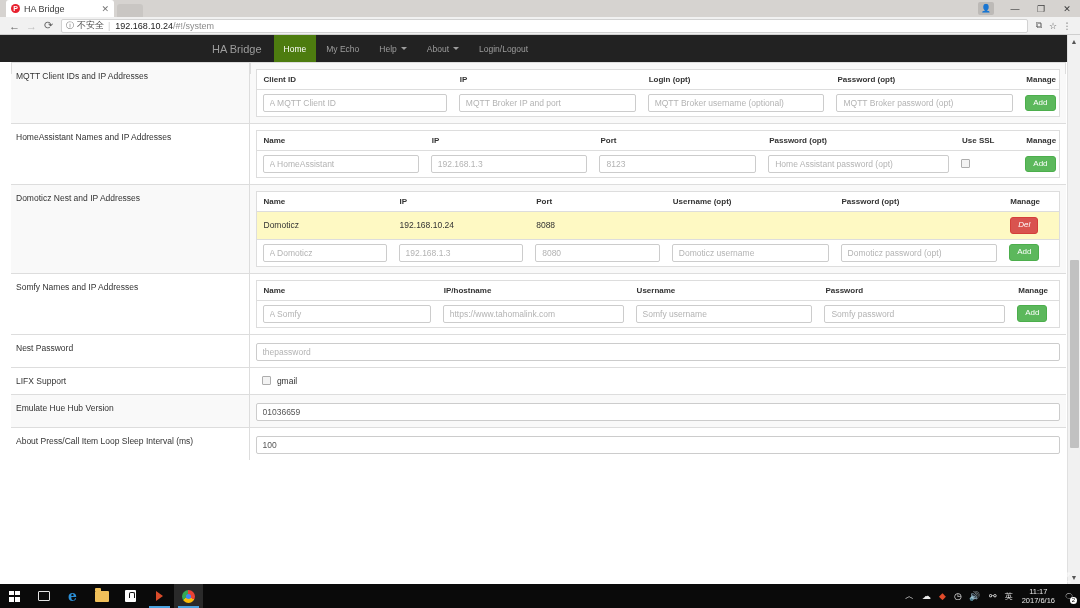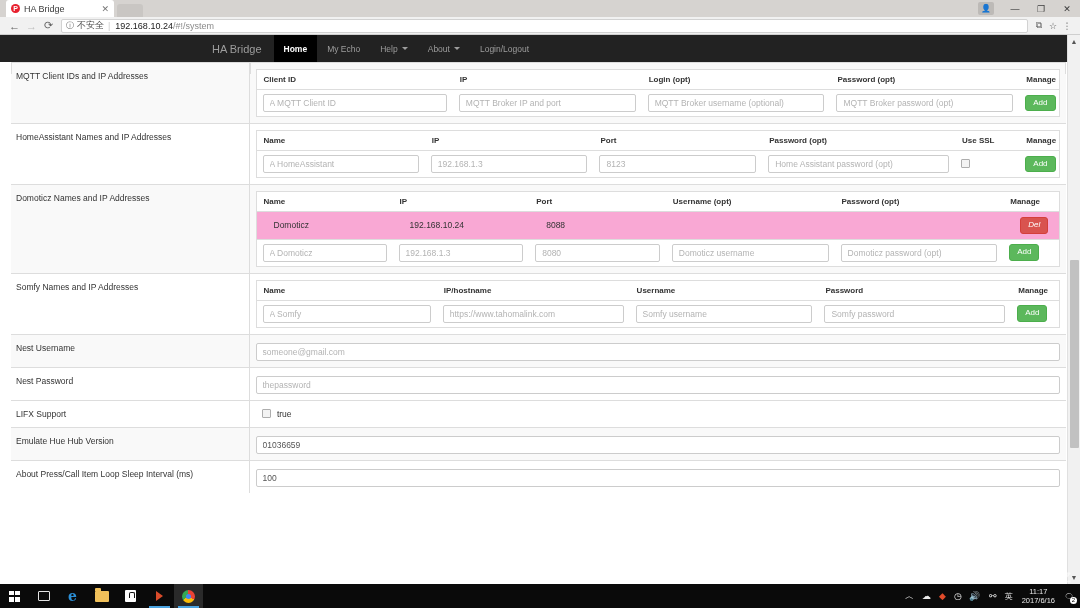--- a/index.html
+++ b/index.html
@@ -78,21 +78,21 @@
     background: #222; z-index: 30; display: flex; align-items: stretch;
   }
   .navbar .brand {
     color: #9d9d9d; font-size: 11px; padding: 0 12px;
     display: flex; align-items: center; margin-left: 200px;
   }
   .navbar .nav-item {
     color: #9d9d9d; font-size: 8.5px; padding: 0 10px;
     display: flex; align-items: center; white-space: nowrap;
   }
-  .navbar .nav-item.active { background: #000000; color: #fff; font-weight: bold; }
+  .navbar .nav-item.active { background: #4d7c0f; color: #fff; font-weight: normal; }
   .caret {
     display: inline-block; width: 0; height: 0; margin-left: 4px;
     border-left: 3px solid transparent; border-right: 3px solid transparent;
     border-top: 3px solid #9d9d9d;
   }
 
   
   .content { position: absolute; top: 27px; left: 0; width: 1067px; }
 
   table.cfg { width: 1055px; margin-left: 11px; border-collapse: collapse; table-layout: fixed; }
@@ -120,21 +120,21 @@
     border: 1px solid #ddd; background: #fff;
   }
   table.inner th {
     text-align: left; font-size: 8px; color: #333; font-weight: bold;
     padding: 5px 7px; border-bottom: 1px solid #ddd; background: #fff;
   }
   table.inner td {
     padding: 4px 6px; border-bottom: 1px solid #ddd; vertical-align: middle;
     font-size: 8.5px; color: #333;
   }
-  table.inner tr.datarow td { background: #f9a8d4; padding: 5px 17px; margin-top: 12px; }
+  table.inner tr.datarow td { background: #fef9c3; padding: 5px 7px; margin-top: 12px; }
   table.inner tr:last-child td { border-bottom: none; }
 
   .btn {
     display: inline-block; border: 1px solid transparent; border-radius: 3px;
     font-size: 8px; color: #fff; padding: 3px 7px; line-height: 1.1;
     text-align: center; min-width: 24px;
   }
   .btn-add { background: #5cb85c; border-color: #4cae4c; }
   .btn-del { background: #d9534f; border-color: #d43f3a; font-style: italic; }
 
@@ -388,21 +388,21 @@
                     <td>
                       <span class="btn btn-add">Add</span>
                     </td>
                   </tr>
                 </tbody>
               </table>
             </td>
           </tr>
 
           <tr class="striped">
-            <td class="labelcell">Domoticz Names and IP Addresses</td>
+            <td class="labelcell">Domoticz Nest and IP Addresses</td>
             <td class="fieldcell">
               <table class="inner">
                 <thead>
                   <tr>
                     <th style="width:17%">Name</th>
                     <th style="width:17%">IP</th>
                     <th style="width:17%">Port</th>
                     <th style="width:21%">Username (opt)</th>
                     <th style="width:21%">Password (opt)</th>
                     <th style="width:7%">Manage</th>
@@ -473,41 +473,35 @@
                     </td>
                     <td>
                       <span class="btn btn-add">Add</span>
                     </td>
                   </tr>
                 </tbody>
               </table>
             </td>
           </tr>
 
-          <tr class="striped">
-            <td class="labelcell">Nest Username</td>
-            <td class="fieldcell">
-              <input class="txt" type="text" placeholder="someone@gmail.com" style="">
-            </td>
-          </tr>
 
           <tr>
             <td class="labelcell">Nest Password</td>
             <td class="fieldcell">
               <input class="txt" type="text" placeholder="thepassword" style="">
             </td>
           </tr>
 
 
           <tr>
             <td class="labelcell">LIFX Support</td>
             <td class="fieldcell">
               <div class="cbline">
                 <input class="cb" type="checkbox" style="">
-                <span>true</span>
+                <span>gmail</span>
               </div>
             </td>
           </tr>
 
           <tr class="striped">
             <td class="labelcell">Emulate Hue Hub Version</td>
             <td class="fieldcell">
               <input class="txt" type="text" value="01036659" style="">
             </td>
           </tr>

